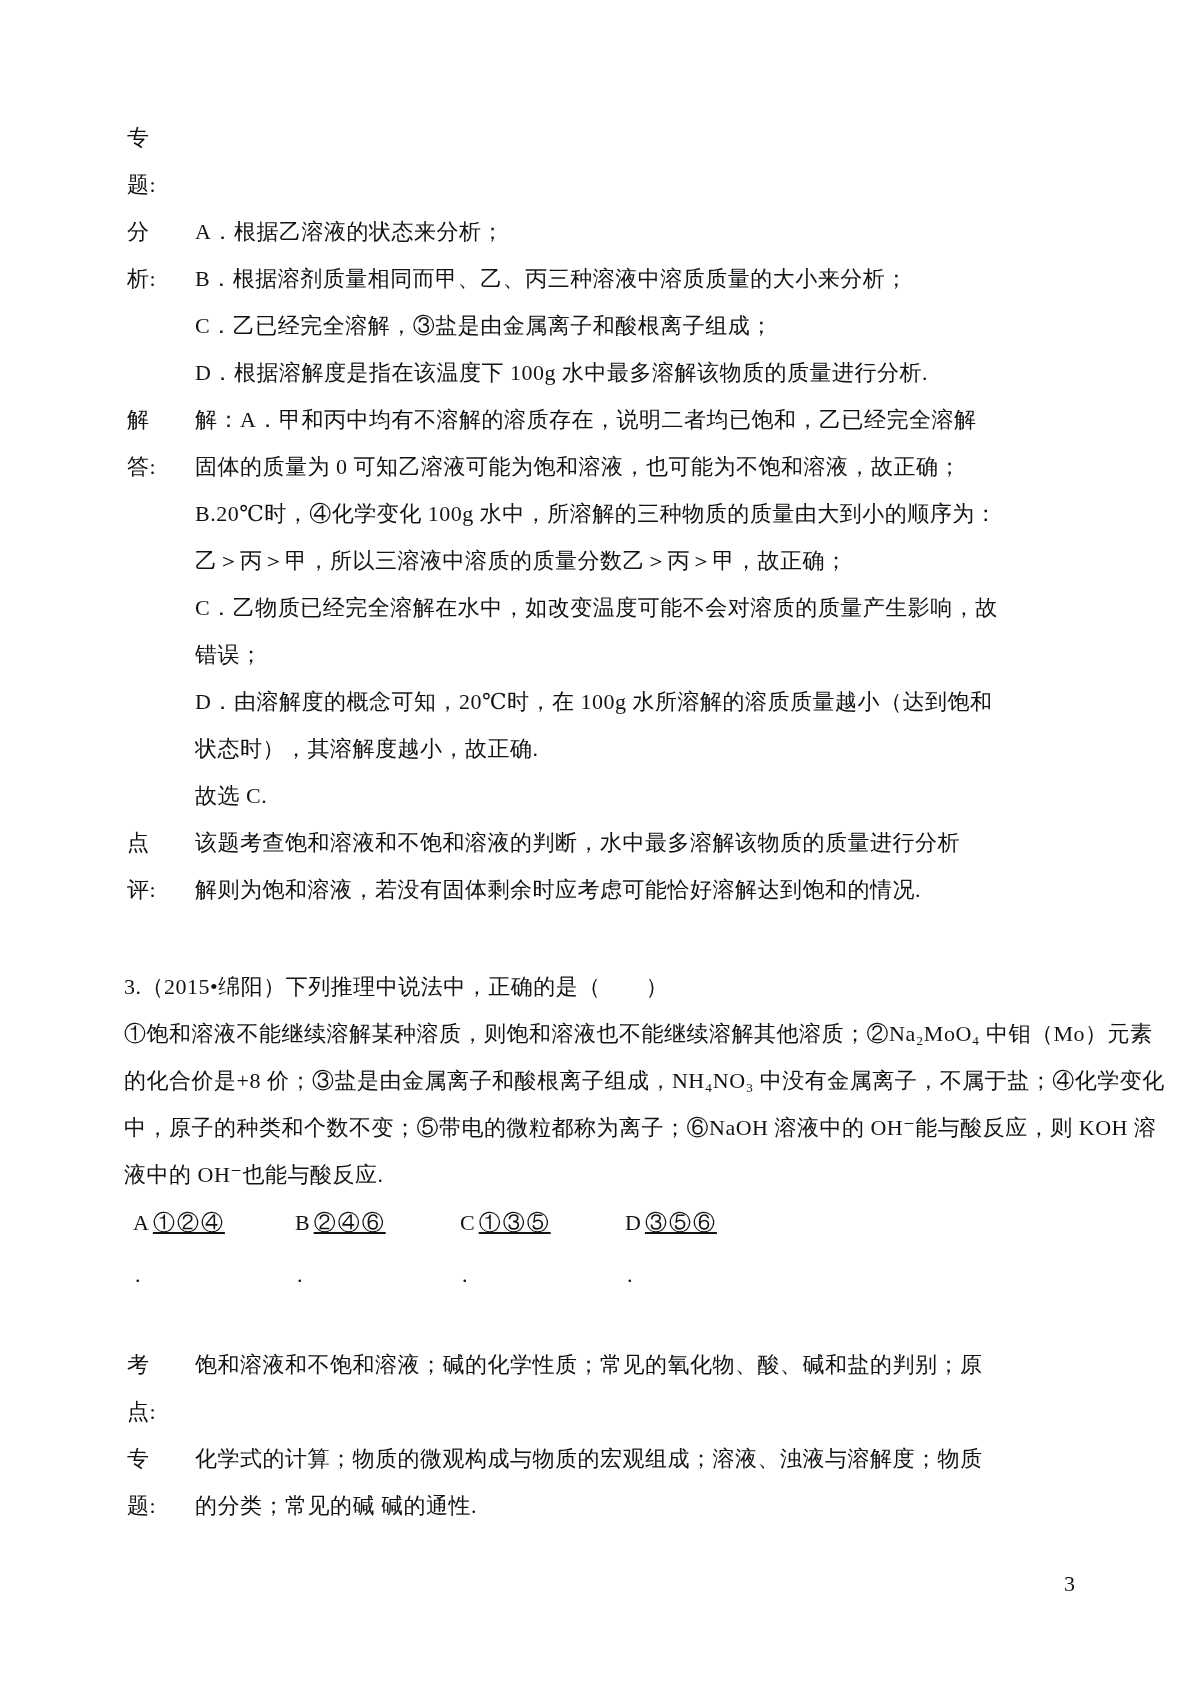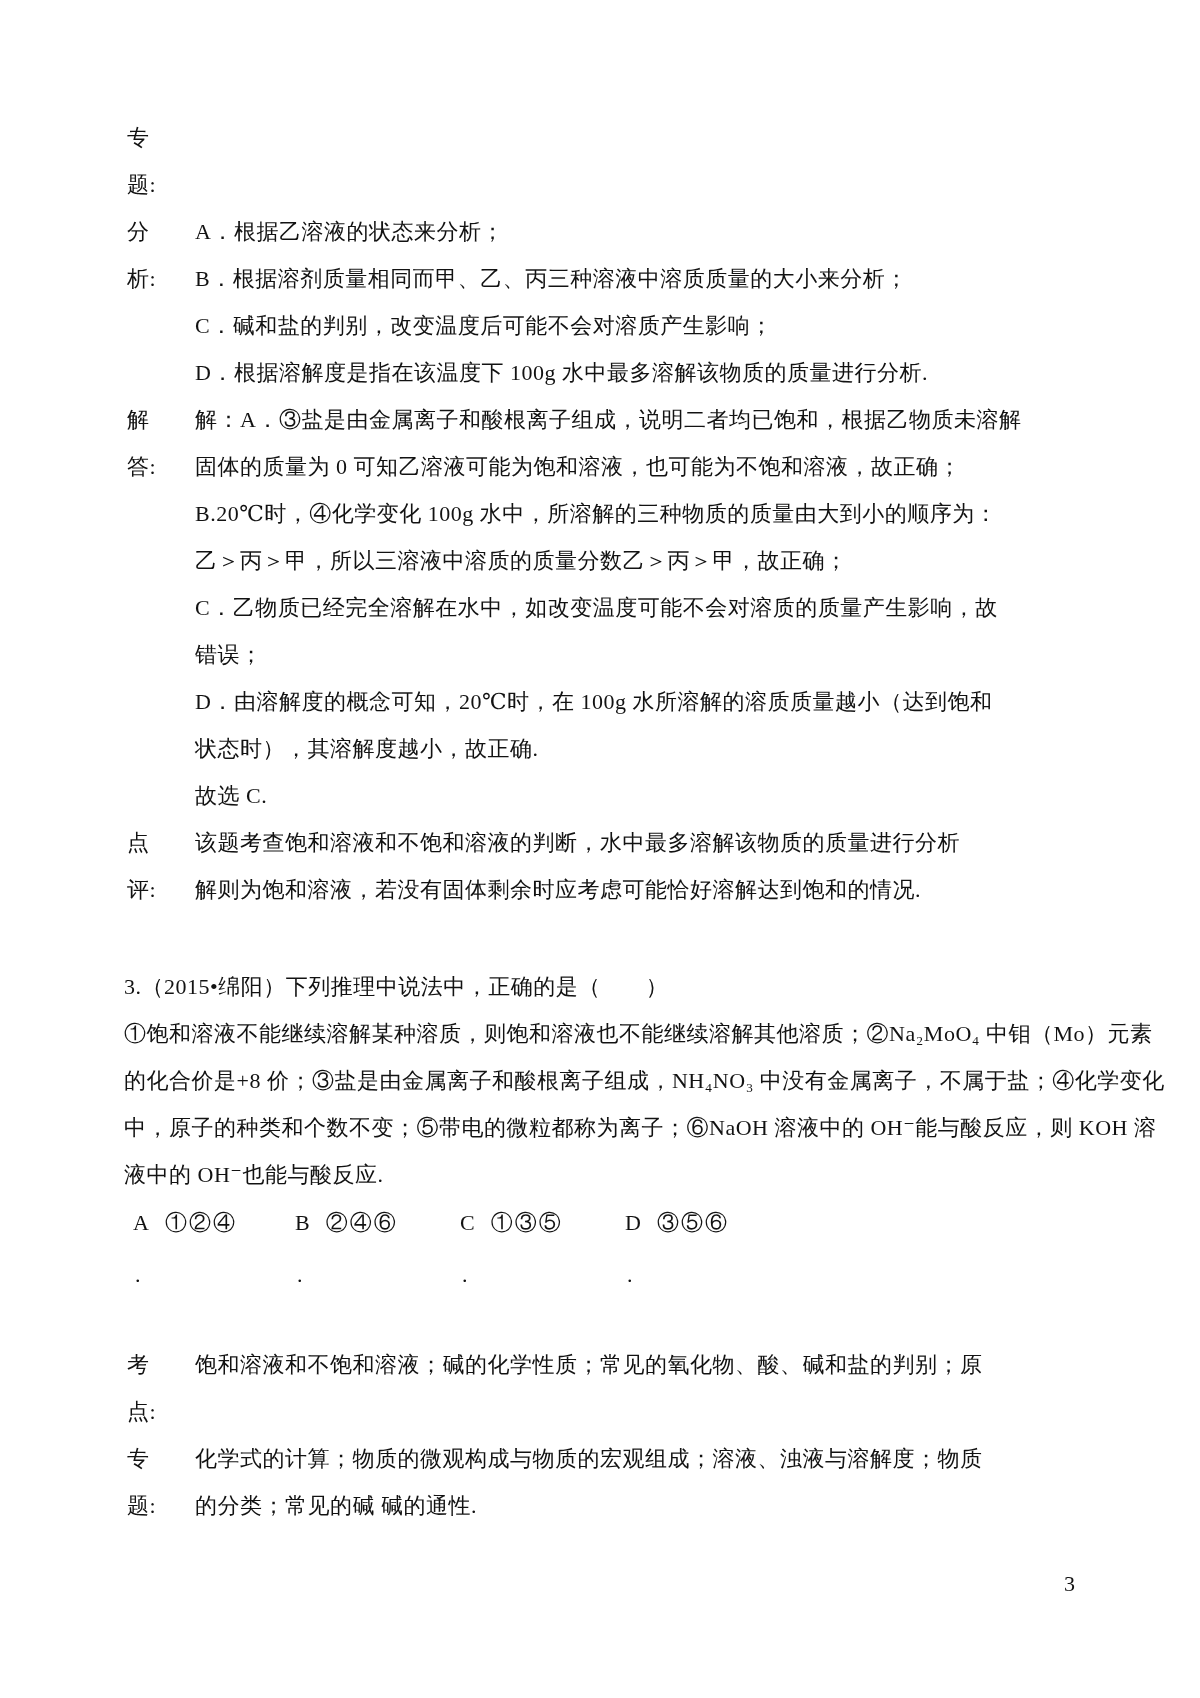--- a/index.html
+++ b/index.html
@@ -22,21 +22,21 @@
   
   .tbl { position: absolute; left: 127px; }
   .row { display: flex; align-items: flex-start; }
   .labels { width: 68px; flex: none; }
   .content { flex: none; }
   
   .q3 { position: absolute; left: 112px; top: 963px; margin-left: 12px; }
   
   .opts { position: absolute; left: 133px; top: 1199px; width: 950px; height: 47px; }
   .opt { position: absolute; top: 0; height: 47px; line-height: 47px; font-size: 22px; white-space: nowrap; }
-  .opt .circles { margin-left: 16px; letter-spacing: 2px; }
+  .opt .circles { margin-left: 4px; letter-spacing: 2px; text-decoration: underline; }
   .opt-0 { left: 0px; } .opt-1 { left: 162px; } .opt-2 { left: 327px; } .opt-3 { left: 492px; }
   .dots { position: absolute; left: 135px; top: 1251px; width: 950px; height: 47px; }
   .dot { position: absolute; top: 0; height: 47px; line-height: 47px; font-size: 22px; }
   
   .meta { top: 1341px; }
   .qa { top: 114px; }
   .pagenum {
     position: absolute; left: 1064px; top: 1560px;
     height: 47px; line-height: 47px; font-size: 22px;
   }
@@ -56,32 +56,32 @@
     </div>
 
     <div class="row">
       <div class="labels">
         <div class="lab">分</div>
         <div class="lab">析:</div>
       </div>
       <div class="content">
         <div class="line">A．根据乙溶液的状态来分析；</div>
         <div class="line">B．根据溶剂质量相同而甲、乙、丙三种溶液中溶质质量的大小来分析；</div>
-        <div class="line">C．碱和盐的判别，改变温度后可能不会对溶质产生影响；</div>
+        <div class="line">C．乙已经完全溶解，③盐是由金属离子和酸根离子组成；</div>
         <div class="line">D．根据溶解度是指在该温度下 100g 水中最多溶解该物质的质量进行分析.</div>
       </div>
     </div>
 
     <div class="row">
       <div class="labels">
         <div class="lab">解</div>
         <div class="lab">答:</div>
       </div>
       <div class="content">
-        <div class="line">解：A．③盐是由金属离子和酸根离子组成，说明二者均已饱和，根据乙物质未溶解</div>
+        <div class="line">解：A．甲和丙中均有不溶解的溶质存在，说明二者均已饱和，乙已经完全溶解</div>
         <div class="line">固体的质量为 0 可知乙溶液可能为饱和溶液，也可能为不饱和溶液，故正确；</div>
         <div class="line">B.20℃时，④化学变化 100g 水中，所溶解的三种物质的质量由大到小的顺序为：</div>
         <div class="line">乙＞丙＞甲，所以三溶液中溶质的质量分数乙＞丙＞甲，故正确；</div>
         <div class="line">C．乙物质已经完全溶解在水中，如改变温度可能不会对溶质的质量产生影响，故</div>
         <div class="line">错误；</div>
         <div class="line">D．由溶解度的概念可知，20℃时，在 100g 水所溶解的溶质质量越小（达到饱和</div>
         <div class="line">状态时），其溶解度越小，故正确.</div>
         <div class="line">故选 C.</div>
       </div>
     </div>

